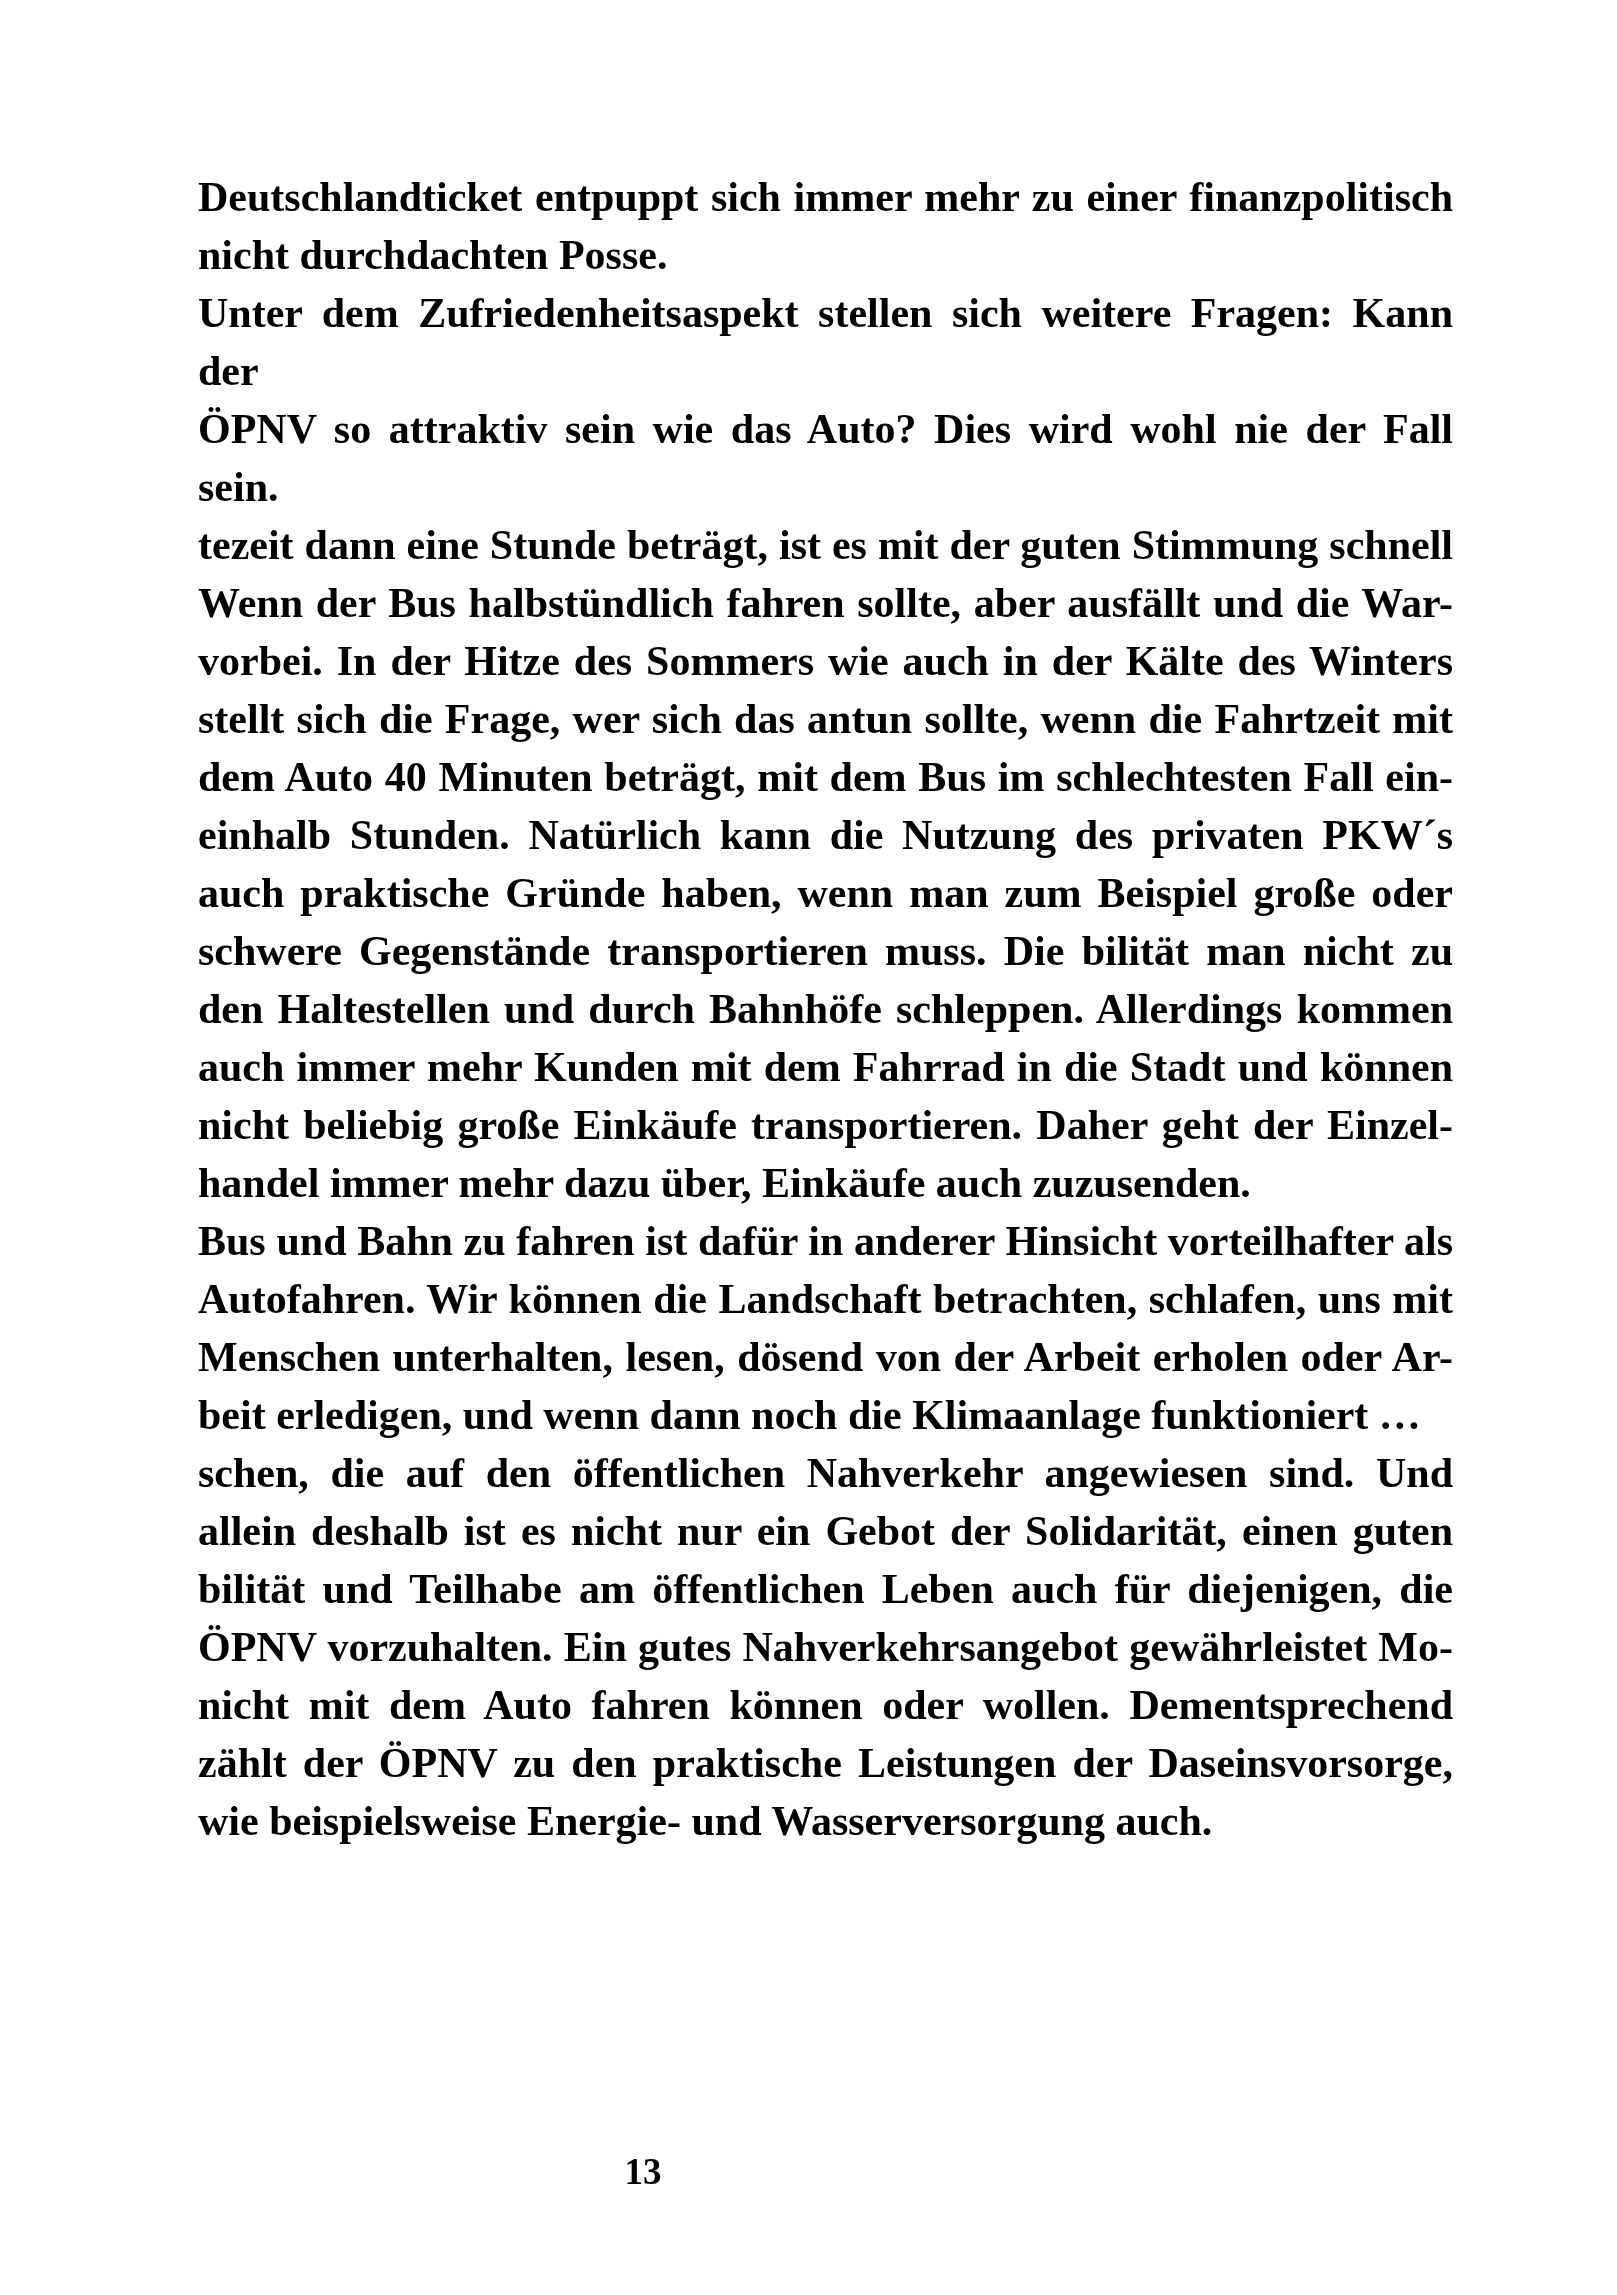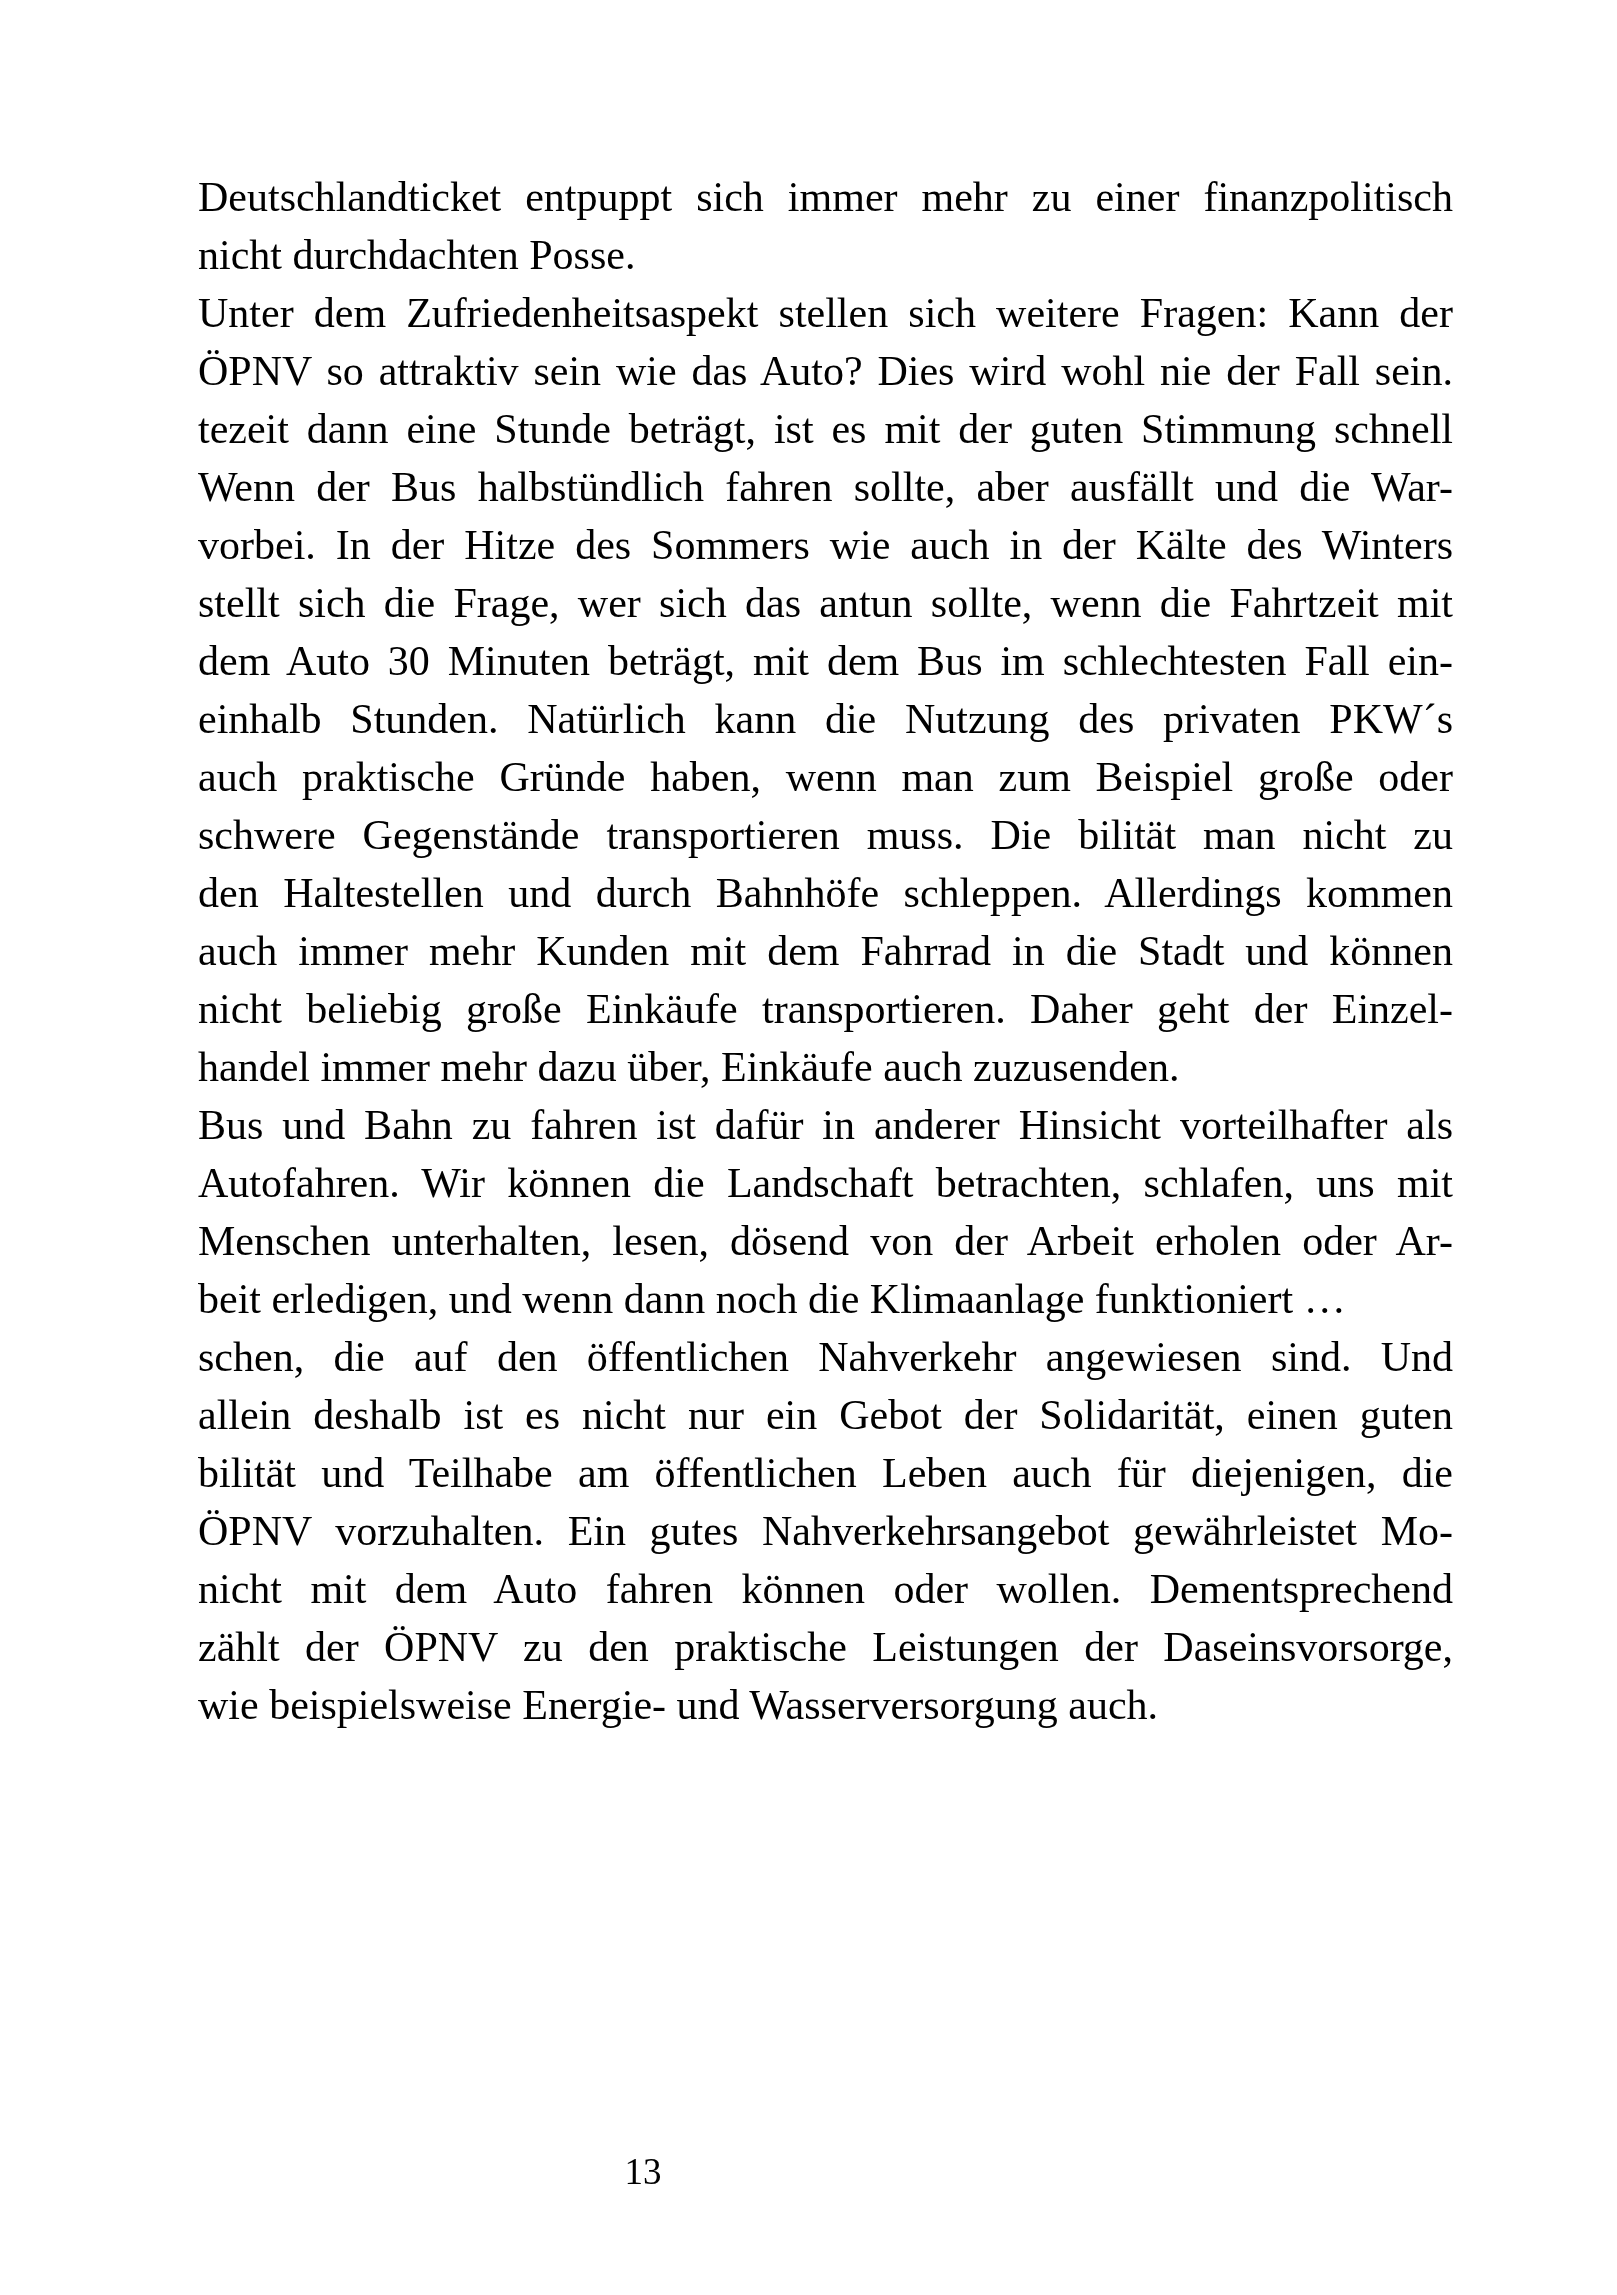--- a/index.html
+++ b/index.html
@@ -15,20 +15,21 @@
     font-family: "Liberation Serif", serif;
     color: #000000;
   }
   .page {
     position: absolute;
     left: 0;
     top: 0;
     width: 1618px;
     height: 2295px;
     background: #ffffff;
+    font-weight: bold;
   }
   .text-block {
     position: absolute;
     left: 198px;
     top: 168px;
     width: 1255px;
   }
   .para {
     margin: 0;
     padding: 0;
@@ -65,21 +66,21 @@
         <div class="line">Deutschlandticket entpuppt sich immer mehr zu einer finanzpolitisch</div>
         <div class="line last">nicht durchdachten Posse.</div>
       </div>
       <div class="para">
         <div class="line">Unter dem Zufriedenheitsaspekt stellen sich weitere Fragen: Kann der</div>
         <div class="line">ÖPNV so attraktiv sein wie das Auto? Dies wird wohl nie der Fall sein.</div>
         <div class="line">tezeit dann eine Stunde beträgt, ist es mit der guten Stimmung schnell</div>
         <div class="line">Wenn der Bus halbstündlich fahren sollte, aber ausfällt und die War-</div>
         <div class="line">vorbei. In der Hitze des Sommers wie auch in der Kälte des Winters</div>
         <div class="line">stellt sich die Frage, wer sich das antun sollte, wenn die Fahrtzeit mit</div>
-        <div class="line">dem Auto 30 Minuten beträgt, mit dem Bus im schlechtesten Fall ein-</div>
+        <div class="line">dem Auto 40 Minuten beträgt, mit dem Bus im schlechtesten Fall ein-</div>
         <div class="line">einhalb Stunden. Natürlich kann die Nutzung des privaten PKW´s</div>
         <div class="line">auch praktische Gründe haben, wenn man zum Beispiel große oder</div>
         <div class="line">schwere Gegenstände transportieren muss. Die bilität man nicht zu</div>
         <div class="line">den Haltestellen und durch Bahnhöfe schleppen. Allerdings kommen</div>
         <div class="line">auch immer mehr Kunden mit dem Fahrrad in die Stadt und können</div>
         <div class="line">nicht beliebig große Einkäufe transportieren. Daher geht der Einzel-</div>
         <div class="line last">handel immer mehr dazu über, Einkäufe auch zuzusenden.</div>
       </div>
       <div class="para">
         <div class="line">Bus und Bahn zu fahren ist dafür in anderer Hinsicht vorteilhafter als</div>

